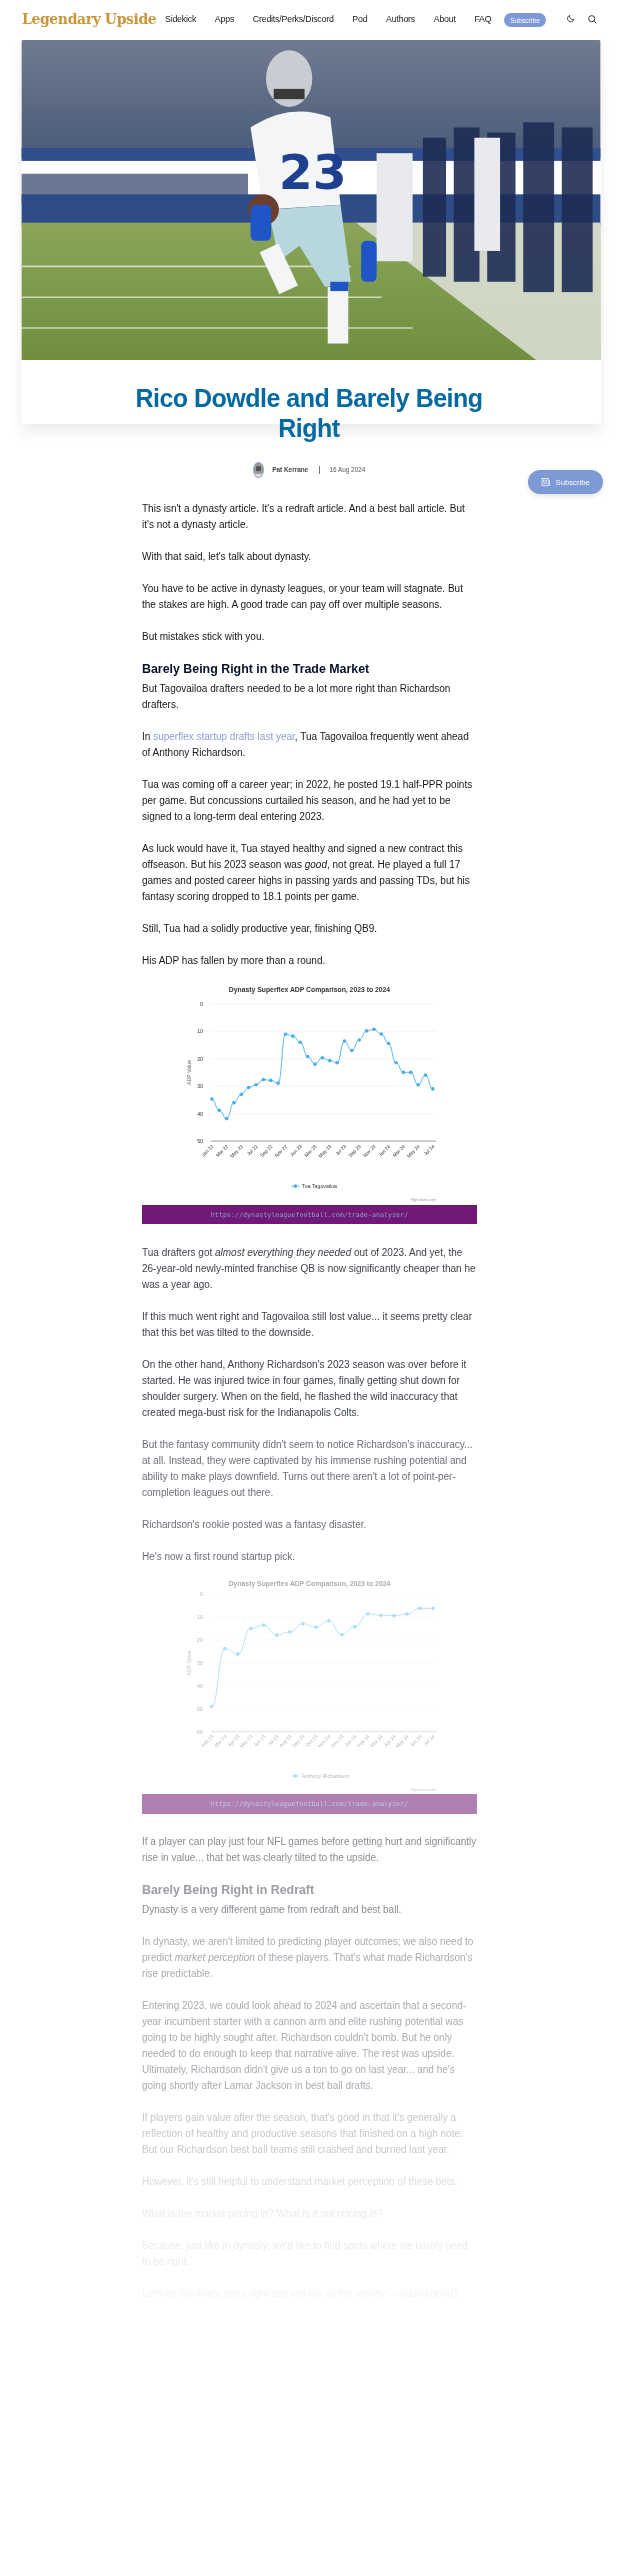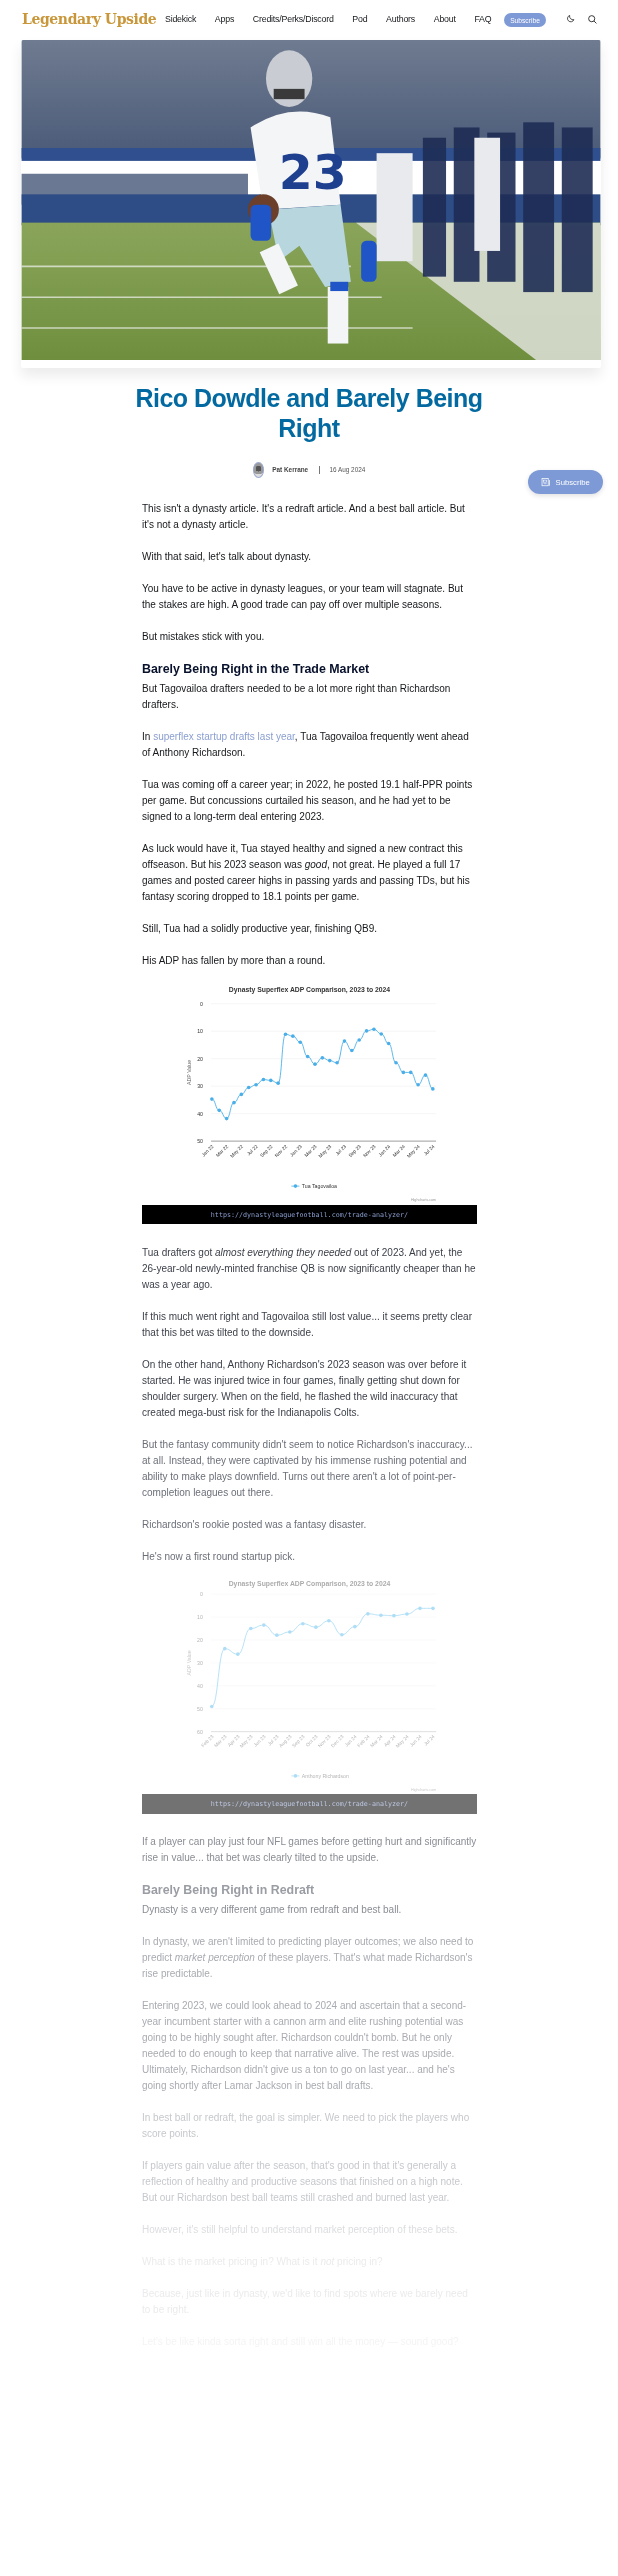--- a/index.html
+++ b/index.html
@@ -10,42 +10,42 @@
   .header { position: absolute; top: 0; left: 0; width: 618px; height: 44px; display: flex; align-items: center; }
   .logo { position: absolute; left: 22px; top: 11.3px; font-family: "DejaVu Serif", serif; font-weight: bold; font-size: 14px; color: #c9973a; letter-spacing: -0.4px; }
   .nav { position: absolute; left: 165px; top: 14px; display: flex; align-items: center; gap: 12px; }
   .nav a { font-family: "Liberation Sans", sans-serif; font-size: 8.8px; color: #15171a; text-decoration: none; margin-right: 6.7px; letter-spacing: -0.2px; }
   .nav-subscribe { position: absolute; left: 504px; top: 13px; width: 42px; height: 14px; border-radius: 7.2px; background: #7e9ad6; color: #fff; font-size: 6.7px; display: flex; align-items: center; justify-content: center; }
   .nav-icon { position: absolute; top: 14px; width: 11.3px; height: 11.3px; }
   .nav-moon { left: 564px; }
   .nav-search { left: 587px; }
 
   
-  .hero { position: absolute; left: 20.6px; top: 40px; width: 580px; height: 328px; border-radius: 2.1px; overflow: hidden; box-shadow: 0 7.2px 12.4px rgba(0,0,0,0.08); }
+  .hero { position: absolute; left: 20.6px; top: 40px; width: 580px; height: 384px; border-radius: 2.1px; overflow: hidden; box-shadow: 0 7.2px 12.4px rgba(0,0,0,0.08); }
   .hero svg { display: block; }
 
   
   .title { position: absolute; left: 103px; top: 383px; width: 412px; text-align: center; font-family: "Liberation Sans", sans-serif; font-weight: bold; font-size: 25px; line-height: 30px; color: #0369a1; letter-spacing: -0.5px; }
   .byline { position: absolute; left: 0; top: 462px; width: 618px; display: flex; justify-content: center; align-items: center; gap: 5.2px; font-size: 6.4px; color: #555; }
   .avatar { width: 11.3px; height: 15.5px; border-radius: 50%; border: 0.5px solid #9aa8cf; background: radial-gradient(circle at 50% 40%, #555 0 30%, #999 31% 60%, #ddd 61%); }
   .byline .author { font-weight: bold; color: #444; margin-left: 3.1px; }
   .byline .sep { width: 0.5px; height: 8.2px; background: #777; margin: 0 5.2px; }
 
   .float-sub { position: absolute; left: 528px; top: 470px; width: 75px; height: 24px; border-radius: 12px; background: #7e9ad6; color: #fff; display: flex; align-items: center; justify-content: center; gap: 4.1px; font-size: 7.7px; box-shadow: 0 2.1px 5.2px rgba(0,0,0,0.12); }
 
   
   .article { position: absolute; left: 142px; top: 501px; width: 335px; font-family: "Liberation Sans", sans-serif; font-size: 10px; line-height: 16px; color: #15171a; }
   .article p { margin-bottom: 16px; }
   .article h2 { font-size: 12.4px; font-weight: bold; line-height: 16.5px; margin-top: 5.2px; margin-bottom: 3.1px; color: #07112c; }
   .article a { color: #8a9ed0; text-decoration: none; }
   .article em { font-style: italic; }
 
   .chart-box { position: relative; width: 335px; margin: 3.1px 0 0 0; }
   .chart-box svg { display: block; }
-  .source-bar { width: 335px; height: 19.6px; background: #000000; display: flex; align-items: center; justify-content: center; font-size: 6.7px; color: #8a9ed0; font-family: "DejaVu Sans Mono", monospace; margin-bottom: 20.6px; }
+  .source-bar { width: 335px; height: 19.6px; background: #701a75; display: flex; align-items: center; justify-content: center; font-size: 6.7px; color: #8a9ed0; font-family: "DejaVu Sans Mono", monospace; margin-bottom: 20.6px; }
 
   .fade1 { color: #3b3f48; }
   .fade2 { color: #6b6f78; }
   .fade3 { color: #8a8d94; }
   .fade4 { color: #a9abb1; }
   .fade5 { color: #c6c8cc; }
   .fade6 { color: #dcdde0; }
   .fade7 { color: #ebebed; }
   .fade8 { color: #f4f4f5; }
   .chart-fade { opacity: 0.55; }
@@ -302,20 +302,19 @@
         <text x="640" y="544" text-anchor="end" font-size="9" fill="#999" font-family="Liberation Sans, sans-serif">Highcharts.com</text>
       </svg>
   </div>
   <div class="source-bar chart-fade">https://dynastyleaguefootball.com/trade-analyzer/</div>
 
   <p class="fade3">If a player can play just four NFL games before getting hurt and significantly rise in value... that bet was clearly tilted to the upside.</p>
   <h2 class="fade3" style="color:#9a9da4">Barely Being Right in Redraft</h2>
   <p class="fade3">Dynasty is a very different game from redraft and best ball.</p>
   <p class="fade4"><span>In dynasty, we aren't limited to predicting player outcomes; we also need to predict </span><em>market perception</em><span> of these players. That's what made Richardson's rise predictable.</span></p>
   <p class="fade4">Entering 2023, we could look ahead to 2024 and ascertain that a second-year incumbent starter with a cannon arm and elite rushing potential was going to be highly sought after. Richardson couldn't bomb. But he only needed to do enough to keep that narrative alive. The rest was upside. Ultimately, Richardson didn't give us a ton to go on last year... and he's going shortly after Lamar Jackson in best ball drafts.</p>
-  <p class="fade5">In best ball or redraft, the goal is simpler. We need to pick the players who score points.</p>
   <p class="fade5">If players gain value after the season, that's good in that it's generally a reflection of healthy and productive seasons that finished on a high note. But our Richardson best ball teams still crashed and burned last year.</p>
   <p class="fade6">However, it's still helpful to understand market perception of these bets.</p>
   <p class="fade7"><span>What is the market pricing in? What is it </span><em>not</em><span> pricing in?</span></p>
   <p class="fade7">Because, just like in dynasty, we'd like to find spots where we barely need to be right.</p>
   <p class="fade8">Let's be like kinda sorta right and still win all the money — sound good?</p>
 </article>
 
 
 </body></html>

